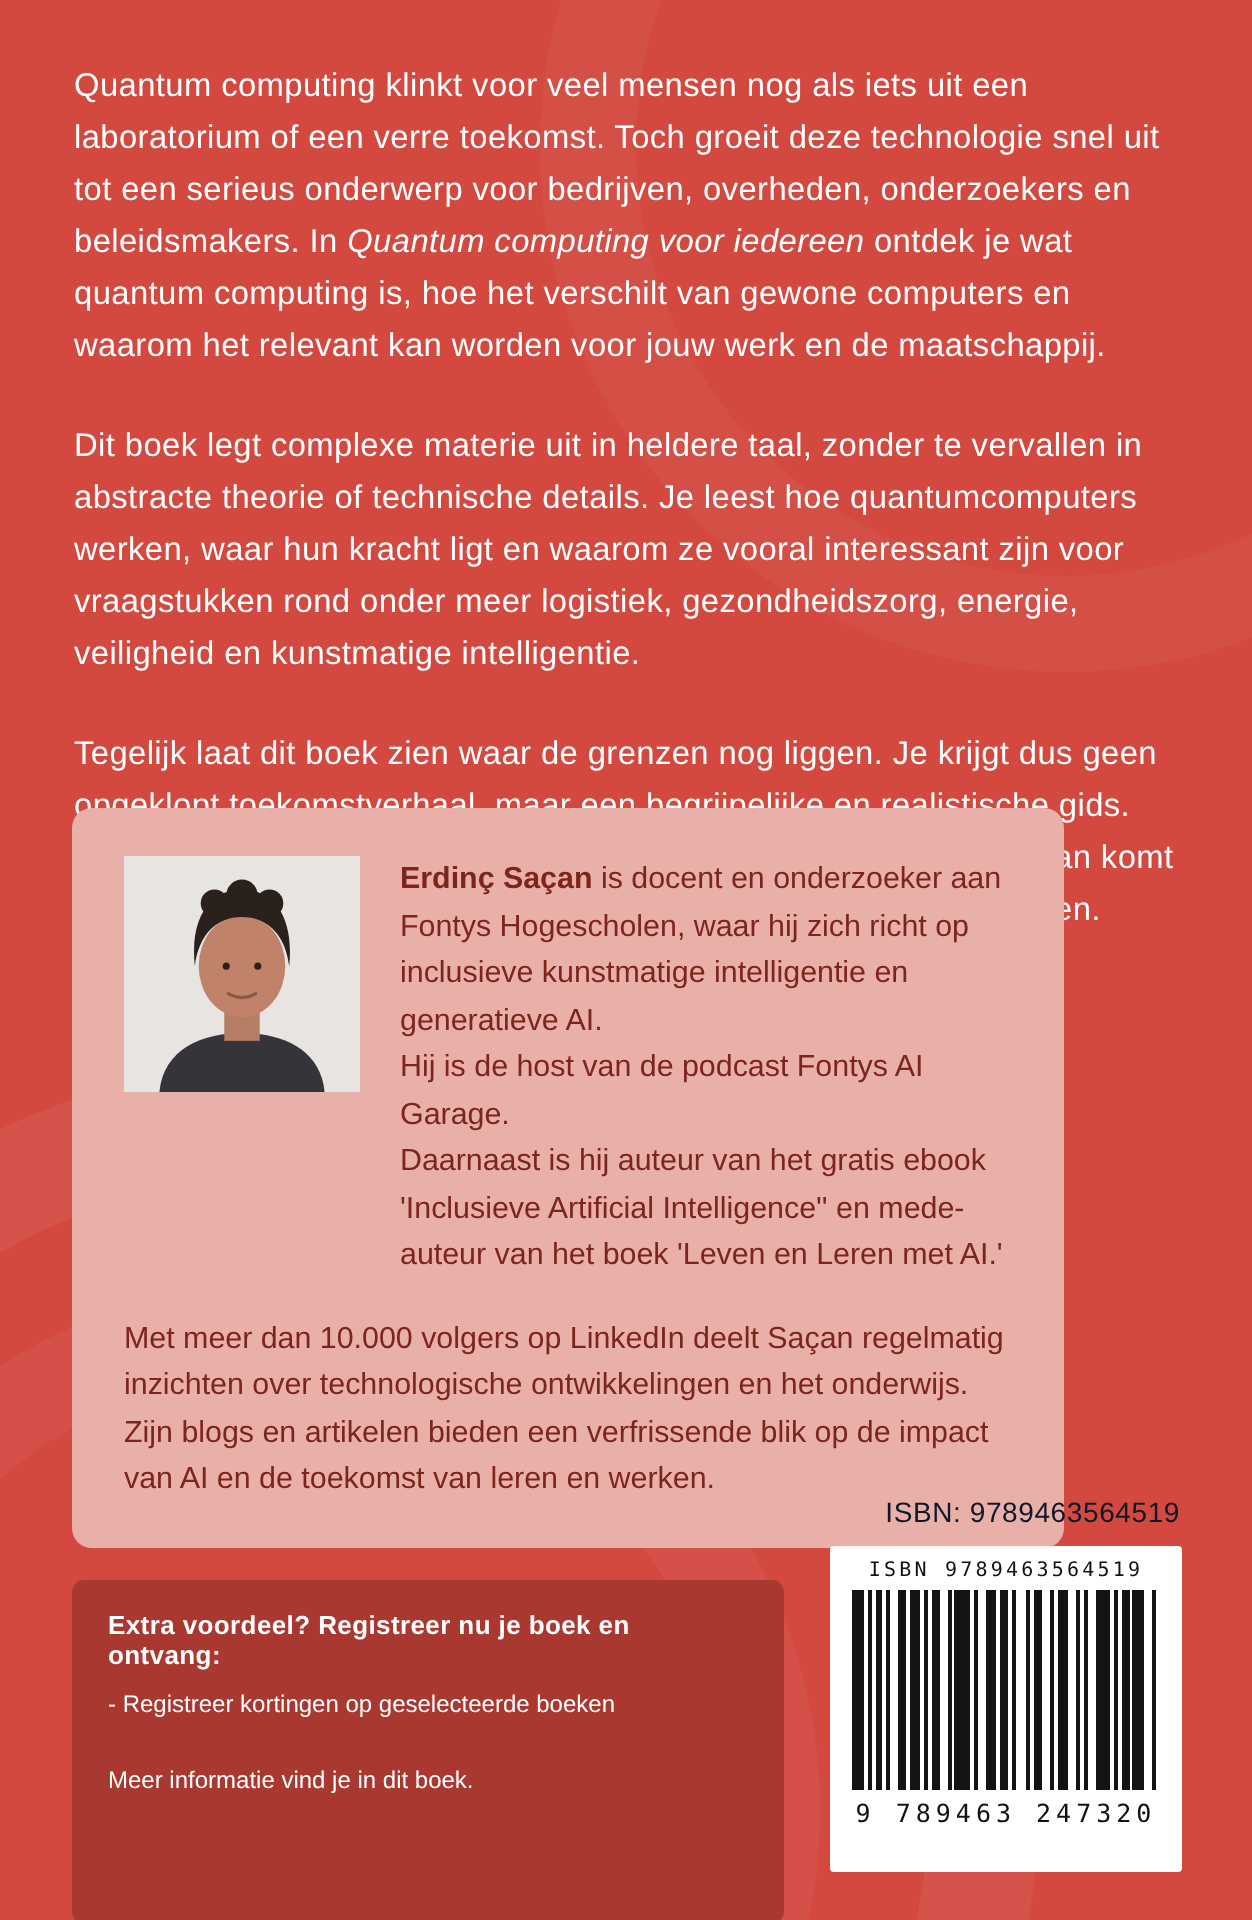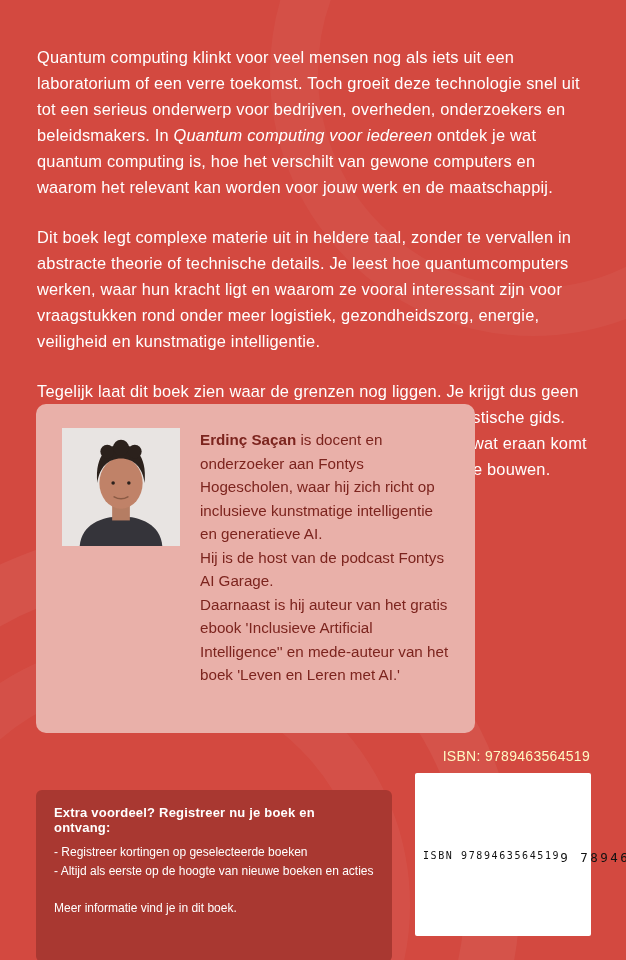--- a/index.html
+++ b/index.html
@@ -13,46 +13,46 @@
     -webkit-font-smoothing:antialiased;
   }
   
   .ring{position:absolute;border-radius:50%;border-style:solid;border-color:rgba(255,255,255,0.055);pointer-events:none;}
   .ring.bl-outer{left:-210px;bottom:-300px;width:620px;height:620px;border-width:55px;}
   .ring.bl-inner{left:-120px;bottom:-210px;width:440px;height:440px;border-width:45px;border-color:rgba(255,255,255,0.045);}
   .ring.tr-outer{right:-170px;top:-190px;width:430px;height:430px;border-width:48px;border-color:rgba(255,255,255,0.04);}
 
   
   .intro{position:absolute;top:30px;left:37px;width:554px;color:#ffffff;}
-  .intro p{margin:14px 0 24px 0;font-size:16.4px;line-height:26px;letter-spacing:.2px;}
+  .intro p{margin:0 0 24px 0;font-size:16.4px;line-height:26px;letter-spacing:.2px;}
   .intro .book-title{font-style:italic;}
 
   
   .card{
-    position:absolute;top:404px;left:36px;width:439px;min-height:329px;
+    position:absolute;top:404px;left:36px;width:496px;min-height:329px;
     background:#e9b0a9;border-radius:10px;box-sizing:border-box;
     padding:24px 26px 22px 26px;color:#7c241e;
   }
   .card .bio-row{display:flex;gap:20px;}
   .photo{flex:0 0 118px;width:118px;height:118px;overflow:hidden;background:#ebe8e6;}
   .photo svg{display:block;width:100%;height:100%;}
   .bio-text{flex:1;font-size:15.2px;line-height:23.5px;}
   .bio-text .author-name{font-weight:bold;}
   .bio-text .bio-rest{white-space:pre-line;}
   .card p.cardp{margin:18px 0 0 0;font-size:15.2px;line-height:23.5px;}
   .card .it{font-style:italic;}
 
   
-  .isbn-line{position:absolute;top:748px;right:36px;color:#fef9c3;font-size:14px;letter-spacing:.3px;}
+  .isbn-line{position:absolute;top:748px;right:36px;color:#0f172a;font-size:14px;letter-spacing:.3px;}
 
   
   .barcode-box{
     position:absolute;top:773px;left:415px;width:176px;height:163px;
     background:#ffffff;border-radius:2px;box-sizing:border-box;
-    padding:7px 8px 6px 8px;display:flex;align-items:center;
+    padding:7px 8px 6px 8px;display:flex;flex-direction:column;align-items:center;
   }
   .barcode-top{font-family:"DejaVu Sans Mono", monospace;font-size:10px;letter-spacing:1.6px;color:#111;white-space:nowrap;}
   .barcode-bars{display:flex;align-items:stretch;justify-content:center;height:100px;width:100%;margin-top:4px;overflow:hidden;}
   .barcode-bottom{font-family:"DejaVu Sans Mono", monospace;font-size:12.5px;letter-spacing:2.5px;color:#111;margin-top:4px;white-space:nowrap;}
 
   
   .promo{
     position:absolute;top:790px;left:36px;width:356px;height:172px;
     background:#a93831;border-radius:6px;box-sizing:border-box;
     padding:15px 18px;color:#ffffff;
@@ -93,20 +93,21 @@
           <circle cx="68" cy="56" r="1.8" fill="#2b211c"></circle>
           <path d="M53 70 Q60 74 67 70" stroke="#8a5a44" stroke-width="1.6" fill="none" stroke-linecap="round"></path>
         </svg>
       </div>
       <div class="bio-text">
         <span class="author-name">Erdinç Saçan</span><span class="bio-rest"> is docent en onderzoeker aan Fontys Hogescholen, waar hij zich richt op inclusieve kunstmatige intelligentie en generatieve AI.
 Hij is de host van de podcast Fontys AI Garage.
 Daarnaast is hij auteur van het gratis ebook 'Inclusieve Artificial Intelligence'' en mede-auteur van het boek 'Leven en Leren met AI.'</span>
       </div>
     </div>
+    <p class="cardp">Met meer dan 10.000 volgers op LinkedIn deelt Saçan regelmatig inzichten over technologische ontwikkelingen en het onderwijs. Zijn blogs en artikelen bieden een verfrissende blik op de impact van AI en de toekomst van leren en werken.</p>
   </div>
 
   <div class="isbn-line">ISBN: 9789463564519</div>
 
   <div class="barcode-box">
     <div class="barcode-top">ISBN 9789463564519</div>
     <div class="barcode-bars">
         <div style="flex: 0 0 auto; width: 5.7px; background: rgb(20, 20, 20);"></div>
         <div style="flex: 0 0 auto; width: 1.9px; background: rgb(255, 255, 255);"></div>
         <div style="flex: 0 0 auto; width: 1.9px; background: rgb(20, 20, 20);"></div>
@@ -157,17 +158,16 @@
         <div style="flex: 0 0 auto; width: 3.8px; background: rgb(255, 255, 255);"></div>
         <div style="flex: 0 0 auto; width: 1.9px; background: rgb(20, 20, 20);"></div>
         <div style="flex: 0 0 auto; width: 1.9px; background: rgb(255, 255, 255);"></div>
       </div>
     <div class="barcode-bottom">9 789463 247320</div>
   </div>
 
   <div class="promo">
     <p class="promo-title">Extra voordeel? Registreer nu je boek en ontvang:</p>
     <div class="bullet">- Registreer kortingen op geselecteerde boeken</div>
-    <div class="bullet">- Altijd als eerste op de hoogte van nieuwe boeken en acties</div>
     <div class="promo-footer">Meer informatie vind je in dit boek.</div>
   </div>
 
 </div>
 
 </body></html>

